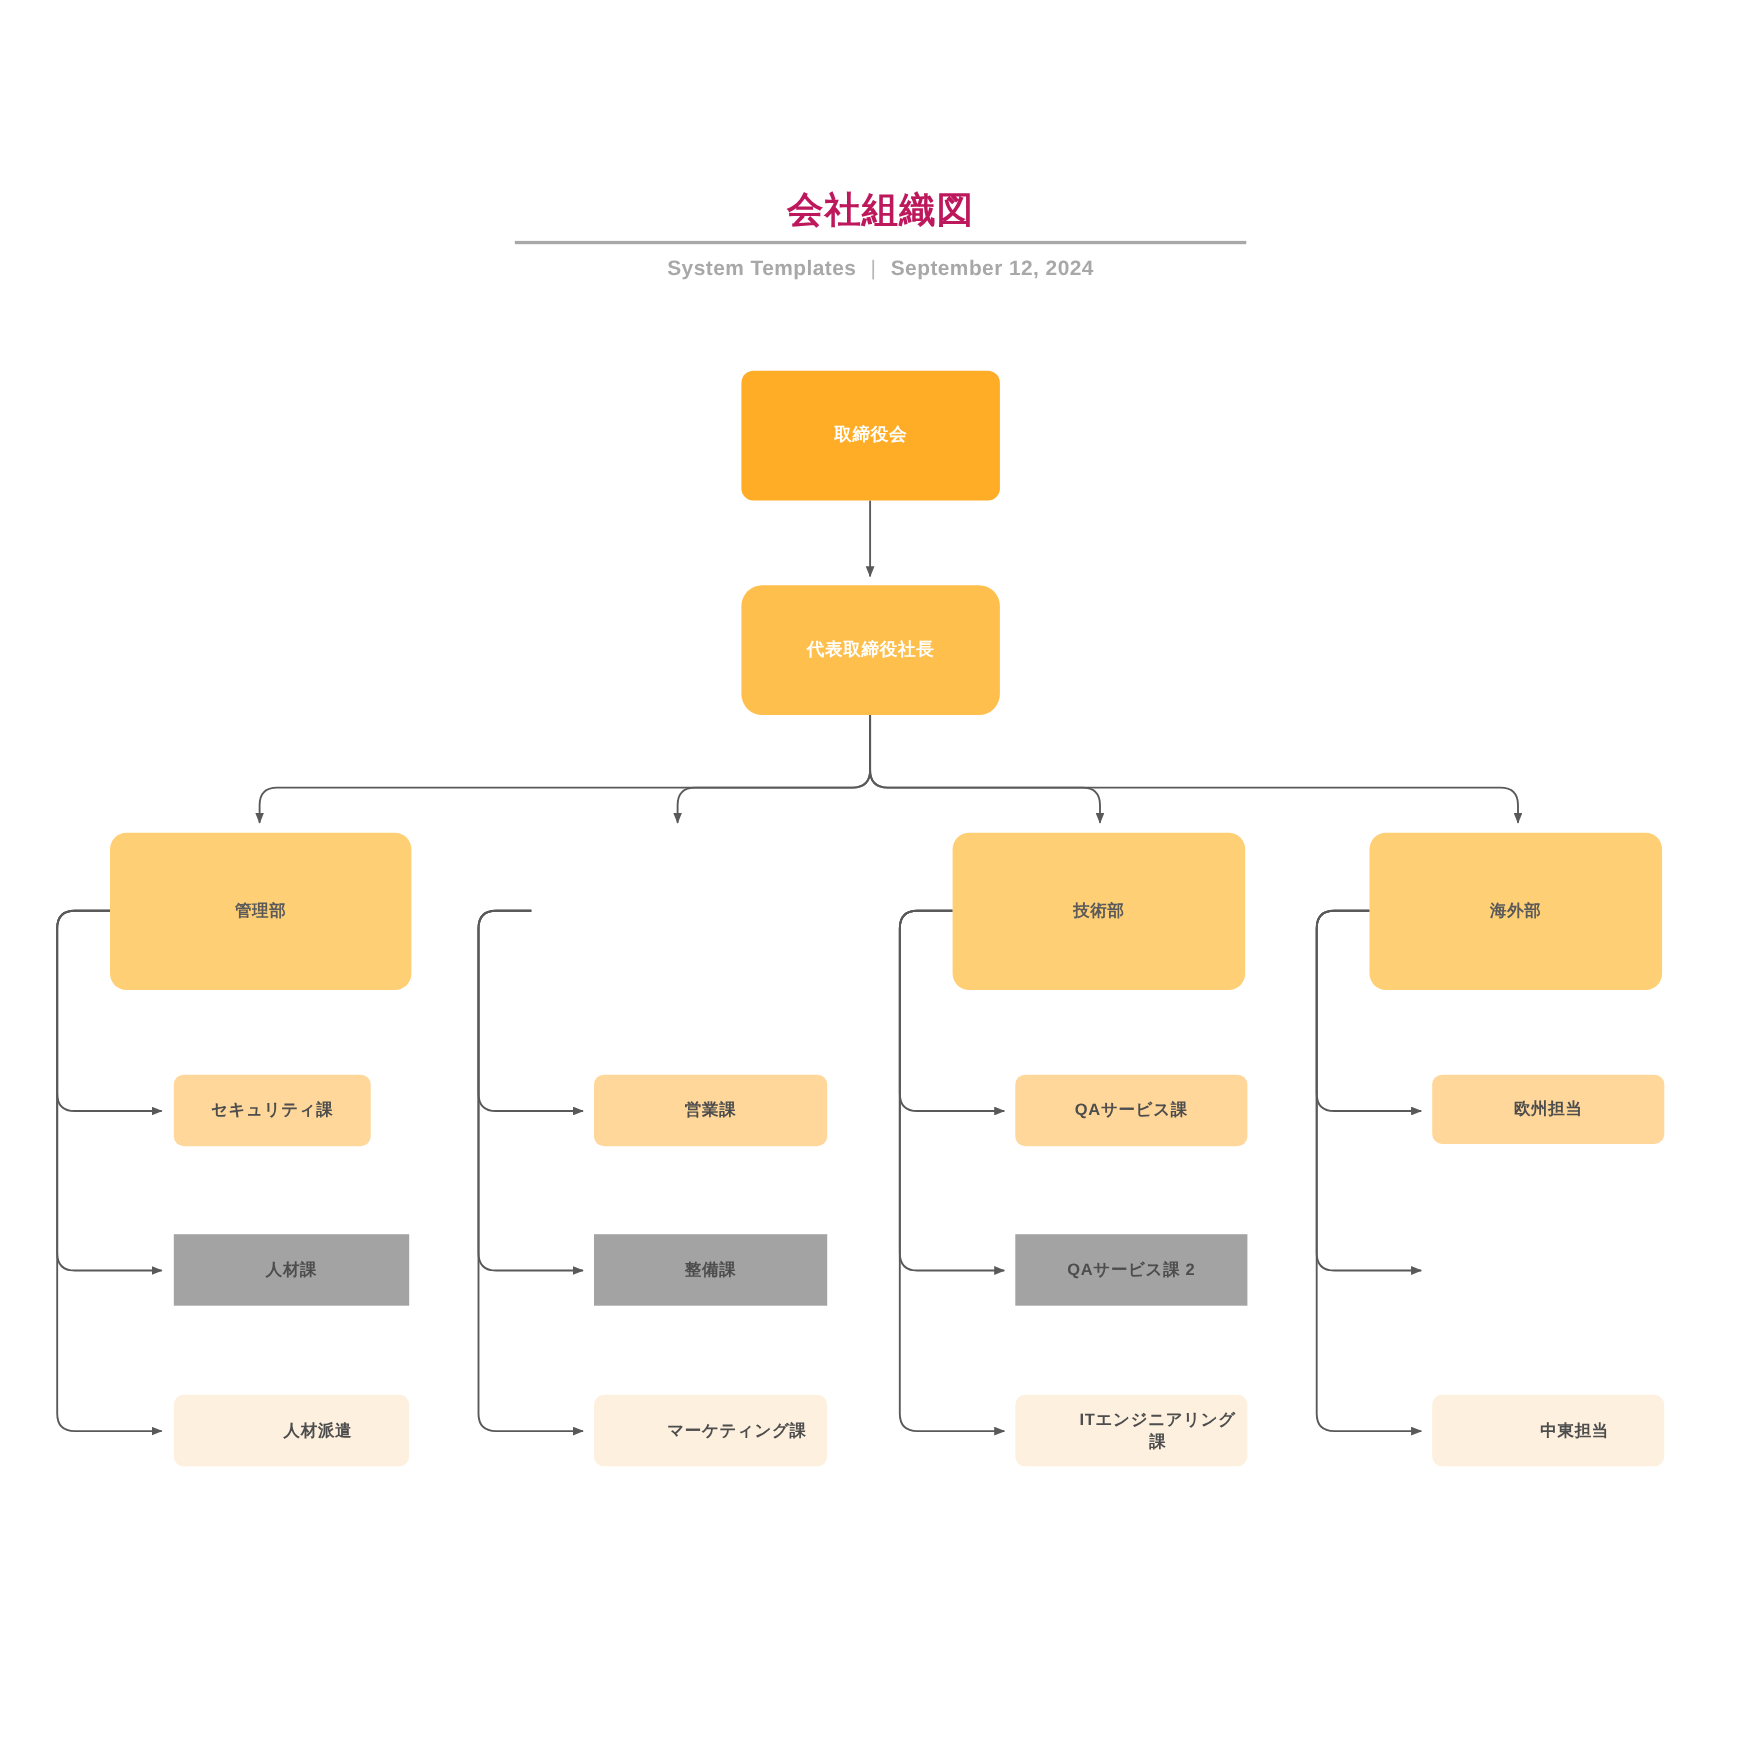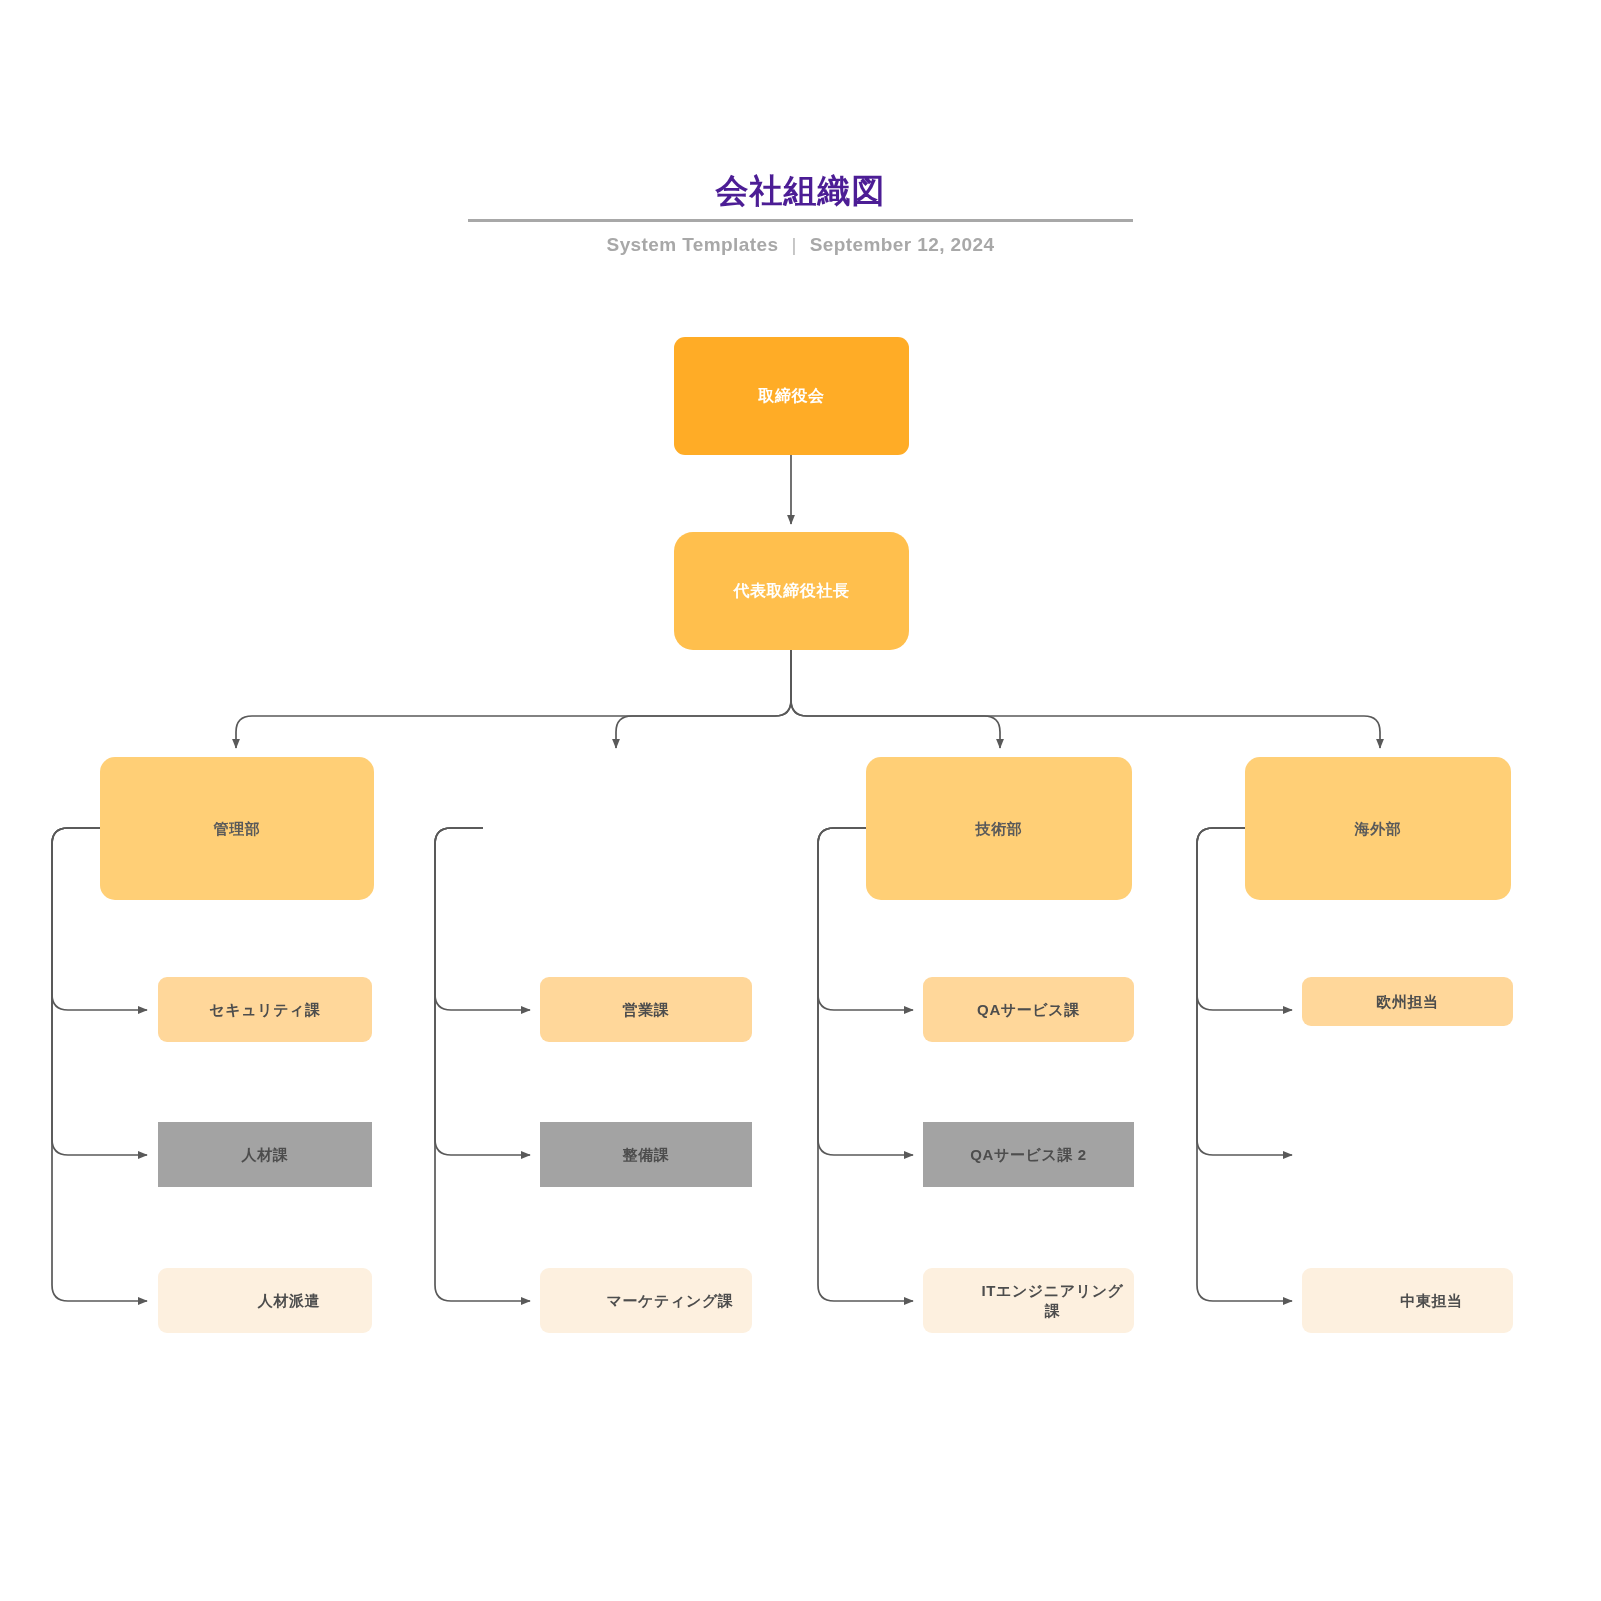--- a/index.html
+++ b/index.html
@@ -22,21 +22,21 @@
   #header {
     position: absolute;
     left: 0;
     top: 170px;
     width: 1601px;
     text-align: center;
   }
   #doc-title {
     font-size: 33px;
     font-weight: bold;
-    color: #4c1d95;
+    color: #be185d;
     letter-spacing: 1px;
     line-height: 42px;
     margin: 0;
   }
   #title-rule {
     width: 665px;
     height: 3px;
     background: #a8a8a8;
     margin: 7px auto 0 auto;
   }
@@ -147,21 +147,21 @@
     <span class="node-label">取締役会</span>
   </div>
 
   <div class="node tier-exec" style="left:674px; top:532px; width:235px; height:118px;">
     <span class="node-label">代表取締役社長</span>
   </div>
 
   <div class="node tier-dept" style="left:100px; top:757px; width:274px; height:143px;">
     <span class="node-label">管理部</span>
   </div>
-  <div class="node tier-s1" style="left:158px; top:977px; width:214px; height:65px;">
+  <div class="node tier-s1" style="left:158px; top:977px; width:179px; height:65px;">
     <span class="node-label">セキュリティ課</span>
   </div>
   <div class="node tier-s2" style="left:158px; top:1122px; width:214px; height:65px;">
     <span class="node-label">人材課</span>
   </div>
   <div class="node tier-s3" style="left:158px; top:1268px; width:214px; height:65px;">
     <span class="node-label">人材派遣</span>
   </div>
 
   <div class="node tier-s1" style="left:540px; top:977px; width:212px; height:65px;">
@@ -183,20 +183,20 @@
   <div class="node tier-s2" style="left:923px; top:1122px; width:211px; height:65px;">
     <span class="node-label">QAサービス課 2</span>
   </div>
   <div class="node tier-s3" style="left:923px; top:1268px; width:211px; height:65px;">
     <span class="node-label">ITエンジニアリング課</span>
   </div>
 
   <div class="node tier-dept" style="left:1245px; top:757px; width:266px; height:143px;">
     <span class="node-label">海外部</span>
   </div>
-  <div class="node tier-s1" style="left:1302px; top:977px; width:211px; height:49px;">
+  <div class="node tier-s1" style="left:1302px; top:977px; width:211px; height:63px;">
     <span class="node-label">欧州担当</span>
   </div>
   <div class="node tier-s3" style="left:1302px; top:1268px; width:211px; height:65px;">
     <span class="node-label">中東担当</span>
   </div>
 
 </div>
 
 </body></html>

